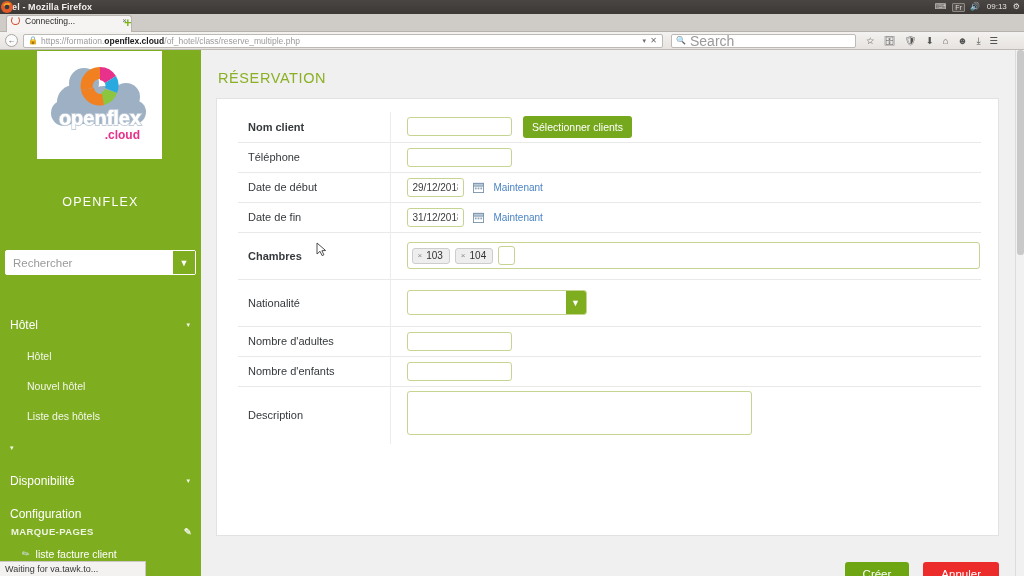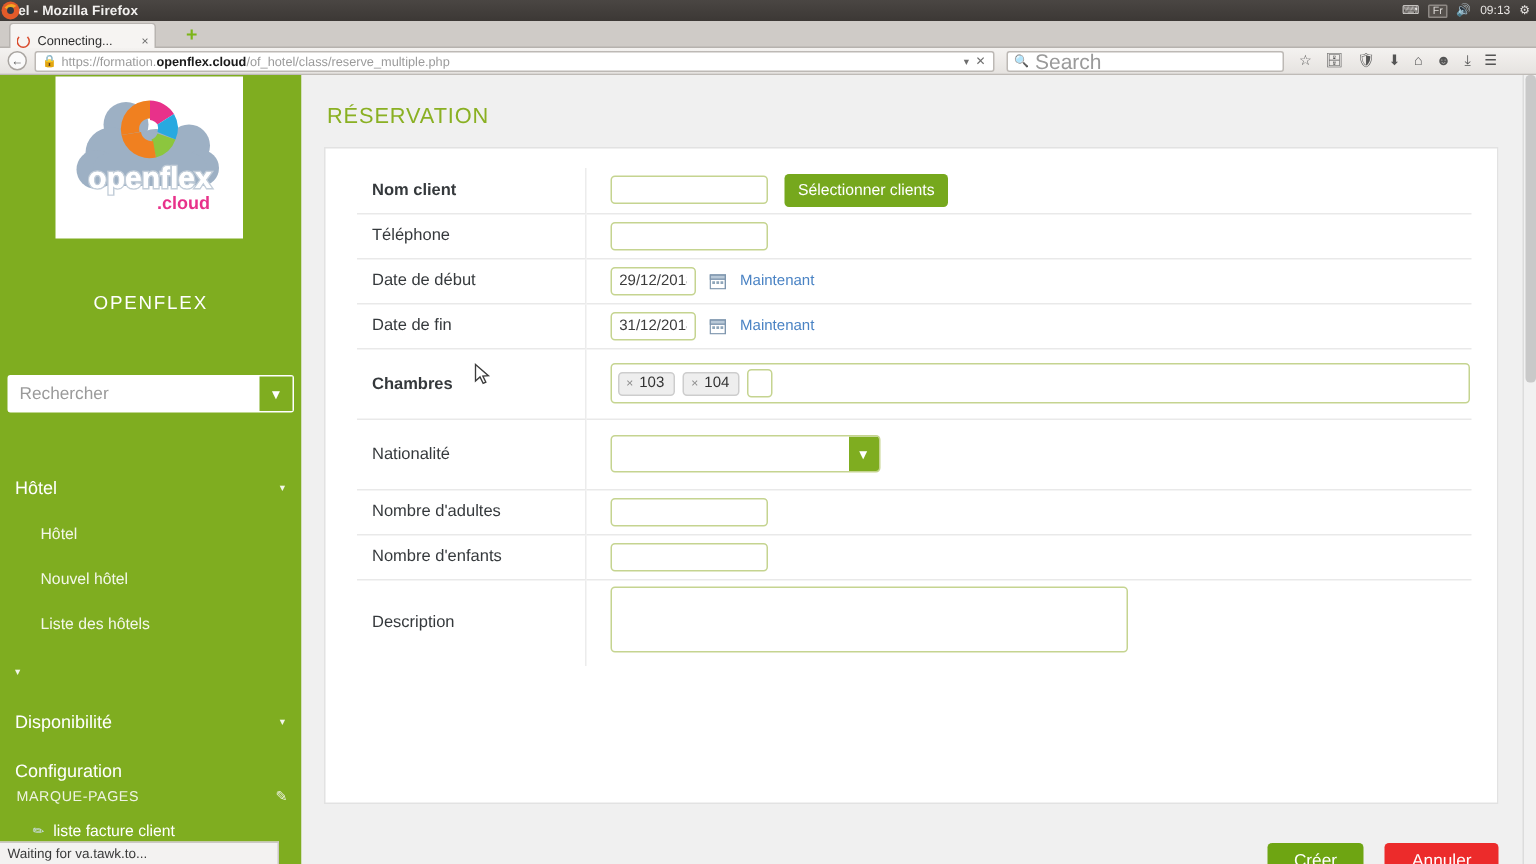--- a/index.html
+++ b/index.html
@@ -33,25 +33,25 @@
     padding: 0 2px; font-size: 7px; color: #dedbd8; background: #55504c;
   }
 
   
   .tabstrip {
     position: absolute; top: 14px; left: 0; width: 1024px; height: 18px;
     background: #cfcbc7;
     border-bottom: 1px solid #b6b2ae;
   }
   .tab {
-    position: absolute; left: 6px; top: 1px; width: 98px; height: 17px;
+    position: absolute; left: 6px; top: 1px; width: 126px; height: 17px;
     background: #f6f4f2;
     border: 1px solid #b8b4b0; border-bottom: none;
     border-radius: 3px 3px 0 0;
-    display: flex; align-items: flex-end; padding: 0 4px;
+    display: flex; align-items: flex-start; padding: 0 4px;
   }
   .tab-spinner {
     width: 9px; height: 9px; flex: 0 0 9px;
     border: 1.6px solid #d94a2b; border-top-color: transparent;
     border-radius: 50%;
   }
   .tab-title {
     font-size: 8.5px; color: #2b2b2b; margin-left: 5px;
     white-space: nowrap; overflow: hidden; flex: 1;
   }
@@ -140,21 +140,21 @@
   }
   .nav-top .lbl { flex: 1; }
   .nav-top .chev { font-size: 7px; opacity: .9; }
   .nav-sub {
     height: 30px; display: flex; align-items: center;
     padding-left: 26px; color: #f3f7e9; font-size: 10.5px;
   }
   .bookmarks-hdr {
     position: absolute; left: 0; top: 472px; width: 201px; height: 18px;
     display: flex; align-items: center; padding: 0 9px 0 11px;
-    color: #eef3e2; font-size: 9.5px; letter-spacing: .4px;
+    color: #eef3e2; font-size: 9.5px; letter-spacing: .4px; font-weight: bold;
   }
   .bookmarks-hdr .lbl { flex: 1; }
   .bm-item {
     position: absolute; left: 0; width: 201px; height: 20px;
     display: flex; align-items: center; padding-left: 22px;
     color: #ffffff; font-size: 10.5px;
   }
   .bm-ico { color: #cfe0ef; font-size: 9px; margin-right: 6px; transform: rotate(-35deg); }
 
   
@@ -264,21 +264,21 @@
     position: absolute; right: 0; top: 0; width: 9px; height: 526px;
     background: #f1f1f1; border-left: 1px solid #dcdcdc;
   }
   .scrollbar-thumb {
     position: absolute; left: 1px; top: 0px; width: 7px; height: 205px;
     background: #c9c9c9; border-radius: 3px;
   }
 
   
   .statusbar {
-    position: absolute; left: 0; bottom: 0; width: 186px; height: 15px;
+    position: absolute; left: 0; bottom: 0; width: 146px; height: 15px;
     background: #f3f2f1; border: 1px solid #cbc8c5; border-left: none; border-bottom: none;
     display: flex; align-items: center; padding-left: 5px;
     font-size: 9px; color: #3a3a3a;
   }
 
   
   .cursor { position: absolute; left: 316px; top: 192px; width: 11px; height: 15px; }
 </style>
 </head>
 <body>

